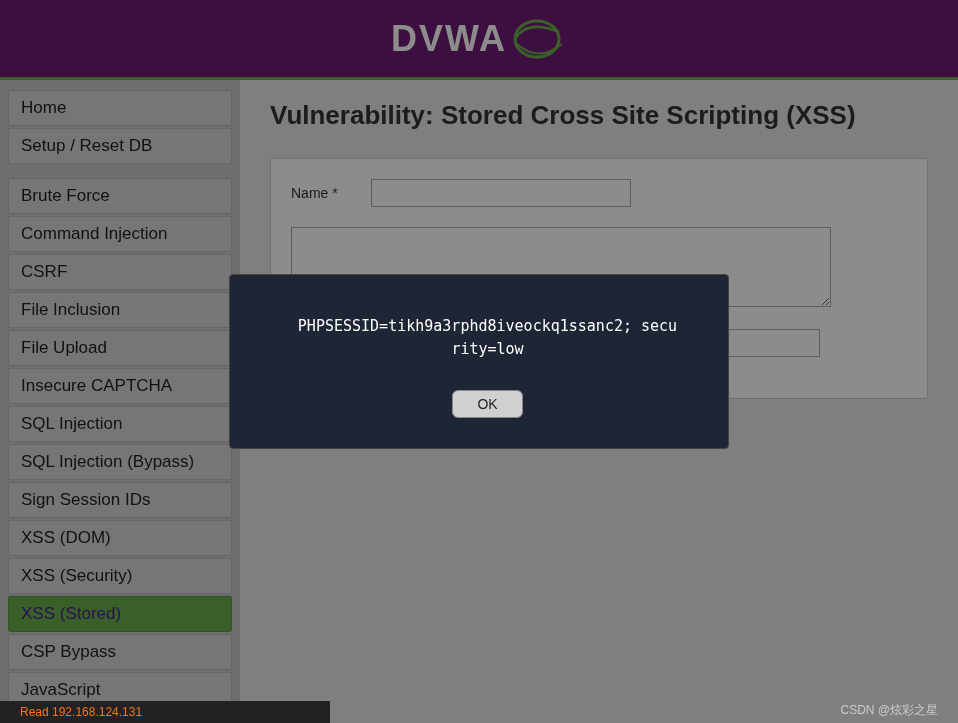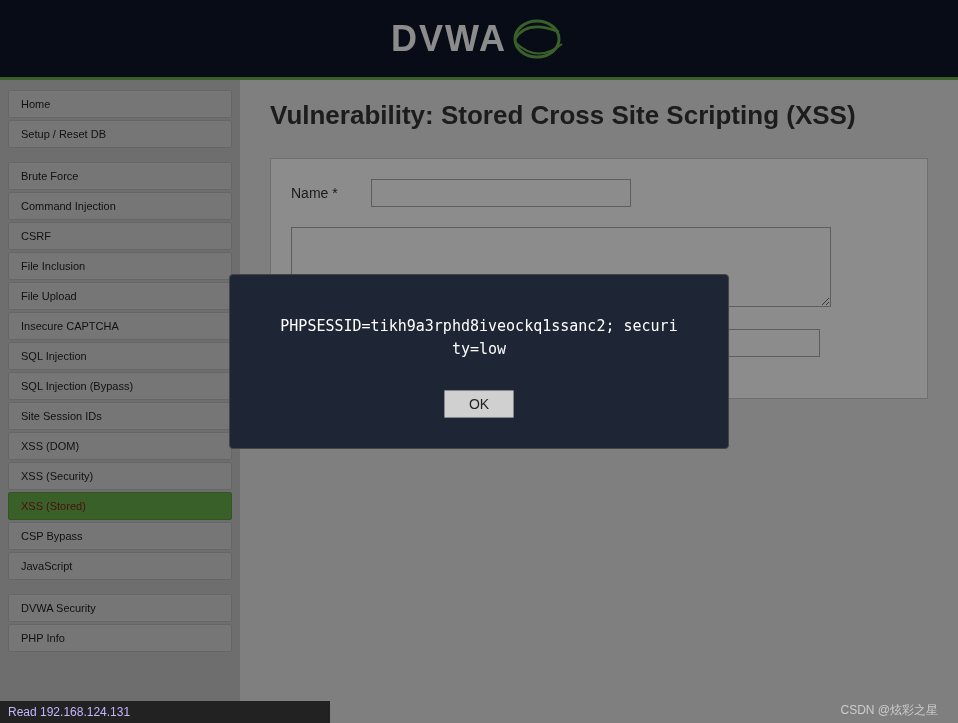--- a/index.html
+++ b/index.html
@@ -1,20 +1,20 @@
 <!DOCTYPE html>
 <html><head>
   <meta charset="utf-8">
   <style>
     * { margin: 0; padding: 0; box-sizing: border-box; }
     body { font-family: Arial, sans-serif; background: #888; width: 958px; min-height: 723px; }
 
     
     #header {
-      background: #0f172a;
+      background: #701a75;
       height: 80px;
       display: flex;
       align-items: center;
       justify-content: center;
       border-bottom: 3px solid #6ab04c;
     }
     .dvwa-logo {
       display: flex;
       align-items: center;
       gap: 0;
@@ -47,29 +47,29 @@
       margin-bottom: 6px;
     }
     .sidebar-item {
       display: block;
       width: 100%;
       padding: 7px 12px;
       margin-bottom: 2px;
       background: #d8d8d8;
       border: 1px solid #bbb;
       color: #222;
-      font-size: 11px;
+      font-size: 17px;
       cursor: pointer;
       text-align: left;
       text-decoration: none;
       border-radius: 2px;
     }
     .sidebar-item.active {
       background: #6ab04c;
-      color: #7f1d1d;
+      color: #4c1d95;
       border-color: #5a9a3c;
     }
     .sidebar-divider {
       height: 8px;
     }
 
     
     #main {
       flex: 1;
       background: #e8e8e8;
@@ -140,21 +140,21 @@
       background: rgba(0,0,0,0.45);
       display: flex;
       align-items: center;
       justify-content: center;
       z-index: 100;
     }
     .modal-box {
       background: #1e2535;
       border: 1px solid #444;
       border-radius: 4px;
-      padding: 40px 50px 30px 50px;
+      padding: 40px 50px 30px 67px;
       min-width: 460px;
       max-width: 500px;
       display: flex;
       flex-direction: column;
       align-items: center;
     }
     .modal-message {
       color: white;
       font-size: 15px;
       font-family: monospace;
@@ -162,34 +162,34 @@
       text-align: center;
       line-height: 1.5;
       word-break: break-all;
     }
     .modal-ok-btn {
       background: #d0d0d0;
       border: 1px solid #888;
       padding: 5px 24px;
       font-size: 14px;
       cursor: pointer;
-      border-radius: 1px;
+      border-radius: 6px;
       color: #222;
     }
 
     
     #statusbar {
       position: fixed;
       bottom: 0;
       left: 0;
       width: 330px;
       background: #222;
-      color: #c4b5fd;
+      color: #f97316;
       font-size: 12px;
-      padding: 4px 8px;
+      padding: 4px 20px;
       z-index: 200;
     }
 
     
     #watermark {
       position: fixed;
       bottom: 4px;
       right: 20px;
       color: #ccc;
       font-size: 12px;
@@ -220,21 +220,21 @@
     <div class="sidebar-divider"></div>
     <div class="sidebar-section">
       <a class="sidebar-item">Brute Force</a>
       <a class="sidebar-item">Command Injection</a>
       <a class="sidebar-item">CSRF</a>
       <a class="sidebar-item">File Inclusion</a>
       <a class="sidebar-item">File Upload</a>
       <a class="sidebar-item">Insecure CAPTCHA</a>
       <a class="sidebar-item">SQL Injection</a>
       <a class="sidebar-item">SQL Injection (Bypass)</a>
-      <a class="sidebar-item">Site Session IDs</a>
+      <a class="sidebar-item">Sign Session IDs</a>
       <a class="sidebar-item">XSS (DOM)</a>
       <a class="sidebar-item">XSS (Security)</a>
       <a class="sidebar-item active">XSS (Stored)</a>
       <a class="sidebar-item">CSP Bypass</a>
       <a class="sidebar-item">JavaScript</a>
     </div>
     <div class="sidebar-divider"></div>
     <div class="sidebar-section">
       <a class="sidebar-item">DVWA Security</a>
       <a class="sidebar-item">PHP Info</a>

